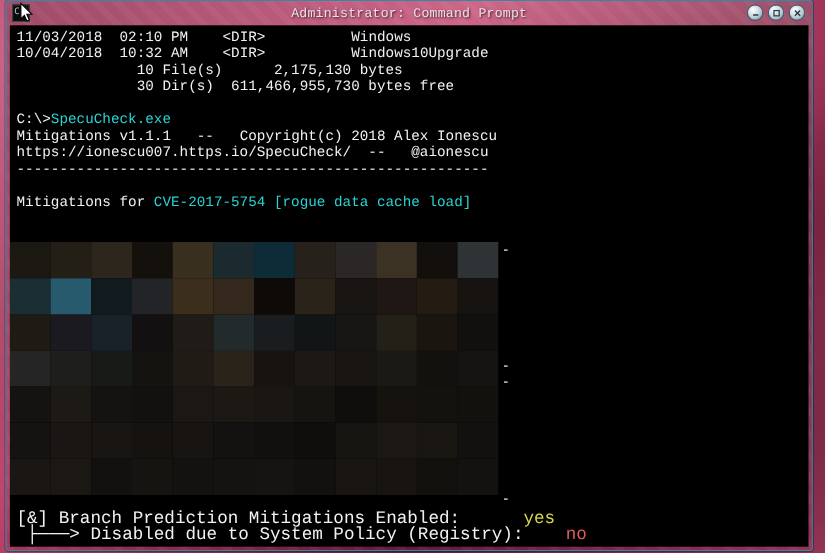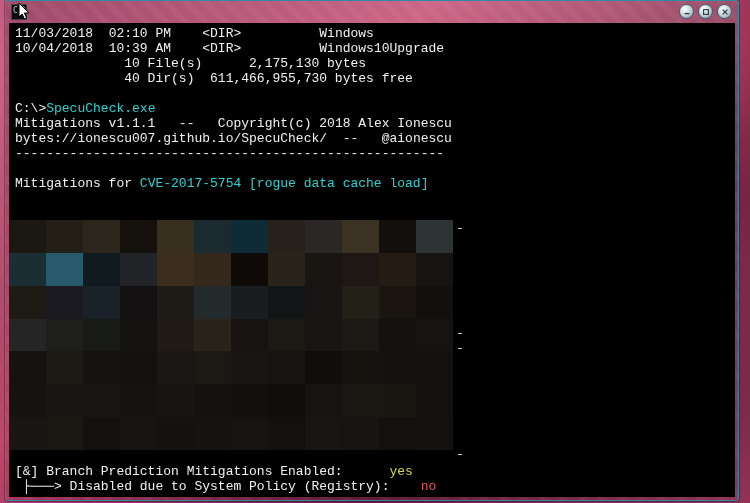--- a/index.html
+++ b/index.html
@@ -119,21 +119,21 @@
     grid-template-columns: repeat(12, 1fr);
     grid-template-rows: repeat(7, 1fr);
   }
   .pixelation div { width: 100%; height: 100%; }
   .bottom-lines {
     position: absolute;
     left: 6px;
     right: 6px;
     bottom: 3px;
     font-family: Consolas, "Courier New", monospace;
-    font-size: 13px;
+    font-size: 16px;
     line-height: 15px;
     color: #f1f1f1;
     white-space: pre;
   }
   .dash-sep {
     position:absolute;
     color:#f1f1f1;
     font-family: Consolas, monospace;
     font-size:13px;
   }
@@ -145,20 +145,21 @@
   .cursor-arrow svg{display:block;}
 </style>
 </head>
 <body>
 
 <div class="screen">
   <div class="window">
 
     <div class="titlebar">
       <div class="title-icon">C:\</div>
+      <div class="title-text">Administrator: Command Prompt</div>
       <div class="win-buttons">
         <div class="win-btn">
           <svg viewBox="0 0 10 10">
               <line x1="2" y1="7" x2="8" y2="7" stroke="#2a3b42" stroke-width="1.6"></line>
             </svg>
         </div>
         <div class="win-btn">
           <svg viewBox="0 0 10 10">
               <rect x="2" y="2" width="6" height="6" fill="none" stroke="#2a3b42" stroke-width="1.4"></rect>
             </svg>
@@ -173,27 +174,27 @@
     </div>
 
     <div class="cursor-arrow">
       <svg width="14" height="20" viewBox="0 0 14 20">
         <path d="M1 1 L1 15 L4.2 12 L6.4 17 L8.6 16 L6.4 11 L11 11 Z" fill="#ffffff" stroke="#000" stroke-width="1"></path>
       </svg>
     </div>
 
     <div class="client">
       <div class="term"><span><span>11/03/2018</span>  <span>02:10 PM</span>    <span>&lt;DIR&gt;</span>          <span>Windows</span></span>
-<span><span>10/04/2018</span>  <span>10:39 AM</span>    <span>&lt;DIR&gt;</span>          <span>Windows10Upgrade</span></span>
+<span><span>10/04/2018</span>  <span>10:32 AM</span>    <span>&lt;DIR&gt;</span>          <span>Windows10Upgrade</span></span>
 <span>              <span>10 File(s)</span>      <span>2,175,130 bytes</span></span>
-<span>              <span>40 Dir(s)</span>  <span>611,466,955,730 bytes free</span></span>
+<span>              <span>30 Dir(s)</span>  <span>611,466,955,730 bytes free</span></span>
 
 <span><span>C:\&gt;</span><span class="cy">SpecuCheck.exe</span></span>
 <span><span>Mitigations v1.1.1</span>   <span>--</span>   <span>Copyright(c) 2018 Alex Ionescu</span></span>
-<span><span>bytes://ionescu007.github.io/SpecuCheck/</span>  <span>--</span>   <span>@aionescu</span></span>
+<span><span>https://ionescu007.https.io/SpecuCheck/</span>  <span>--</span>   <span>@aionescu</span></span>
 <span>-------------------------------------------------------</span>
 
 <span><span>Mitigations for </span><span class="cy">CVE-2017-5754 [rogue data cache load]</span></span>
 </div>
 
       <div class="dash-sep" style="left:447px; top:197px;">-</div>
       <div class="dash-sep" style="left:447px; top:302px;">-</div>
       <div class="dash-sep" style="left:447px; top:317px;">-</div>
       <div class="dash-sep" style="left:447px; top:423px;">-</div>
 

